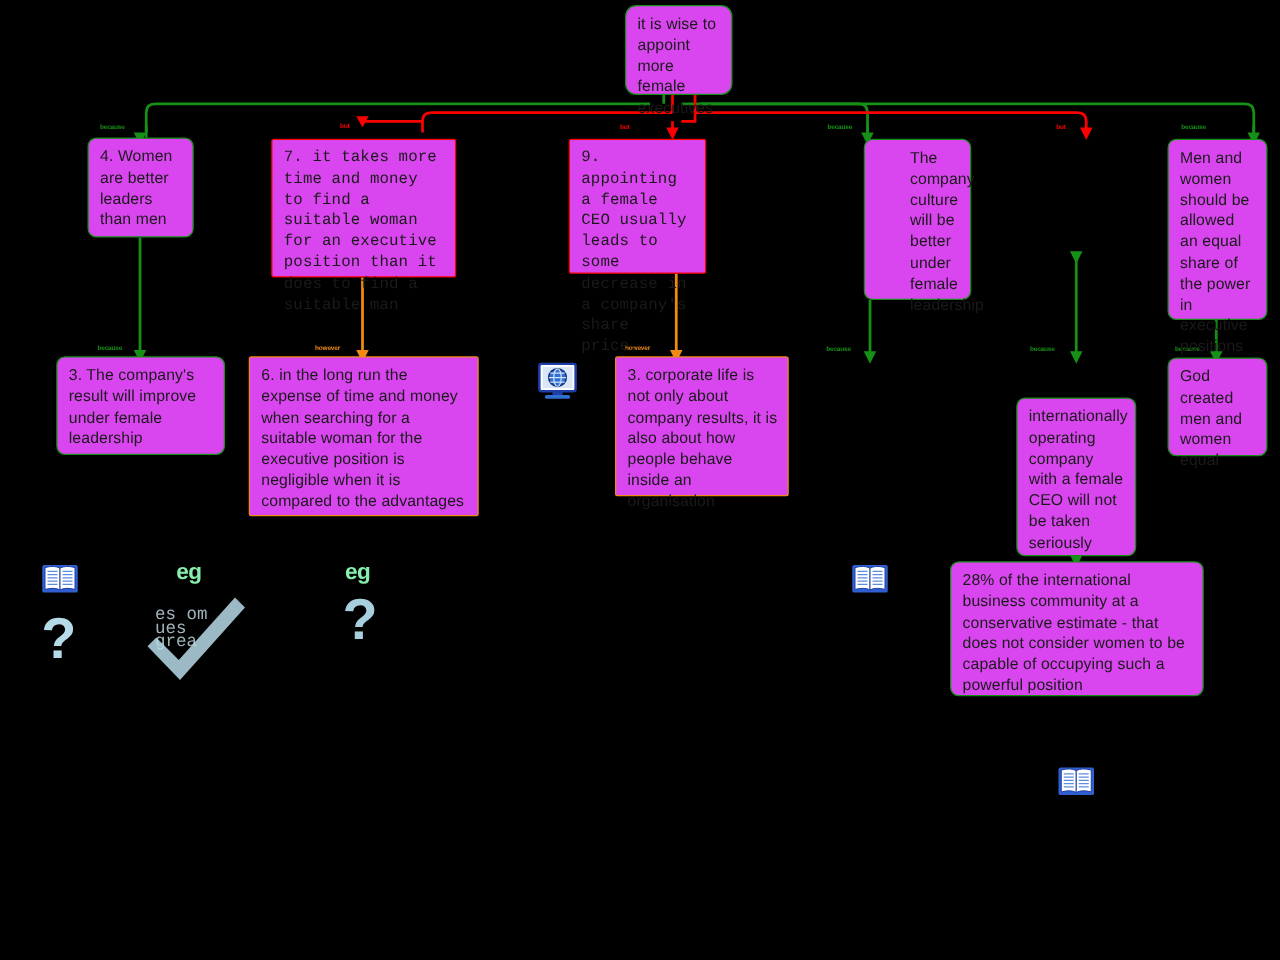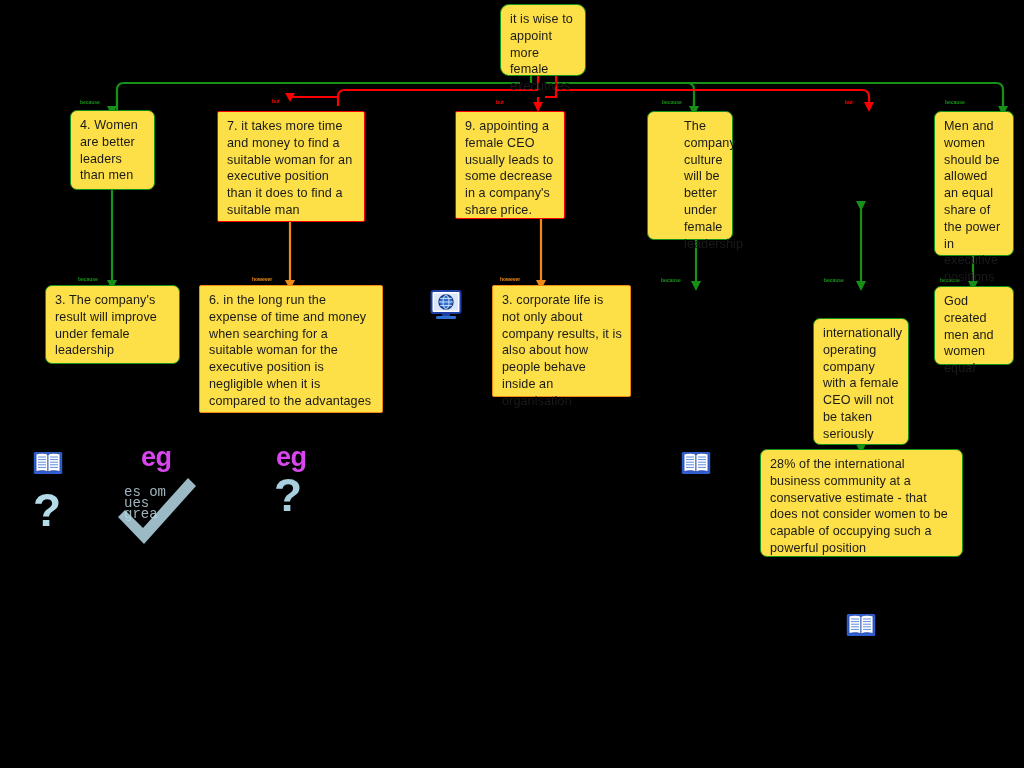--- a/index.html
+++ b/index.html
@@ -2,39 +2,39 @@
 <html><head>
 <meta charset="utf-8">
 <style>
   html,body{margin:0;padding:0;}
   body{
     width:1024px;height:768px;background:#000;overflow:hidden;position:relative;
     font-family:"Liberation Sans","DejaVu Sans",sans-serif;
   }
   #canvas{position:absolute;inset:0;}
   .node{
-    position:absolute;box-sizing:border-box;background:#fde047;color:#1a1a1a;
+    position:absolute;box-sizing:border-box;background:#d946ef;color:#1a1a1a;
     border-radius:7px;padding:6px 8px 7px 9px;
     font-size:12.6px;line-height:16.8px;letter-spacing:.1px;
   }
   .node.green{border:1.6px solid #169016;}
-  .node.red{border:1.8px solid #fb0000;border-radius:2px;}
+  .node.red{border:1.8px solid #fb0000;border-radius:2px;font-family:Liberation Mono, monospace;}
   .node.orange{border:1.8px solid #f08a13;border-radius:2px;}
   .node.root{border:1.6px solid #169016;border-radius:9px;}
   .tag{
     position:absolute;font-size:5.2px;line-height:6px;font-weight:bold;
     letter-spacing:-.15px;white-space:nowrap;
   }
   .tag.green{color:#169016;}
   .tag.red{color:#fb0000;}
   .tag.orange{color:#f08a13;}
   svg.wires{position:absolute;left:0;top:0;width:1024px;height:768px;}
   .icon{position:absolute;}
   .eg{
-    position:absolute;color:#d946ef;font-weight:bold;font-size:27px;
+    position:absolute;color:#86efac;font-weight:bold;font-size:18px;
     line-height:27px;letter-spacing:-.5px;
   }
   .qmark{
     position:absolute;color:#b6dbe8;font-weight:bold;font-size:46px;
     line-height:46px;
   }
   .qmark.dark{color:#a8cfdd;}
   .ghost{
     position:absolute;color:#9fb3bb;font-size:14px;line-height:11px;
     font-family:Liberation Mono, monospace;
@@ -148,21 +148,21 @@
   </div>
 
   <div class="node red" style="left:455px;top:111px;width:110px;height:108px;">
     <span>9. appointing a female CEO usually leads to some decrease in a company's share price.</span>
   </div>
 
   <div class="node orange" style="left:492px;top:285px;width:139px;height:112px;">
     <span>3. corporate life is not only about company results, it is also about how people behave inside an organisation</span>
   </div>
 
-  <div class="node green" style="left:647px;top:111px;width:86px;height:129px;padding-left:36px;">
+  <div class="node green" style="left:691px;top:111px;width:86px;height:129px;padding-left:36px;">
     <span>The company culture will be better under female leadership</span>
   </div>
 
 
 
   <div class="node green" style="left:813px;top:286px;width:96px;height:127px;margin-top:32px;">
     <span>internationally operating company with a female CEO will not be taken seriously</span>
   </div>
 
   <div class="node green" style="left:760px;top:449px;width:203px;height:108px;">

